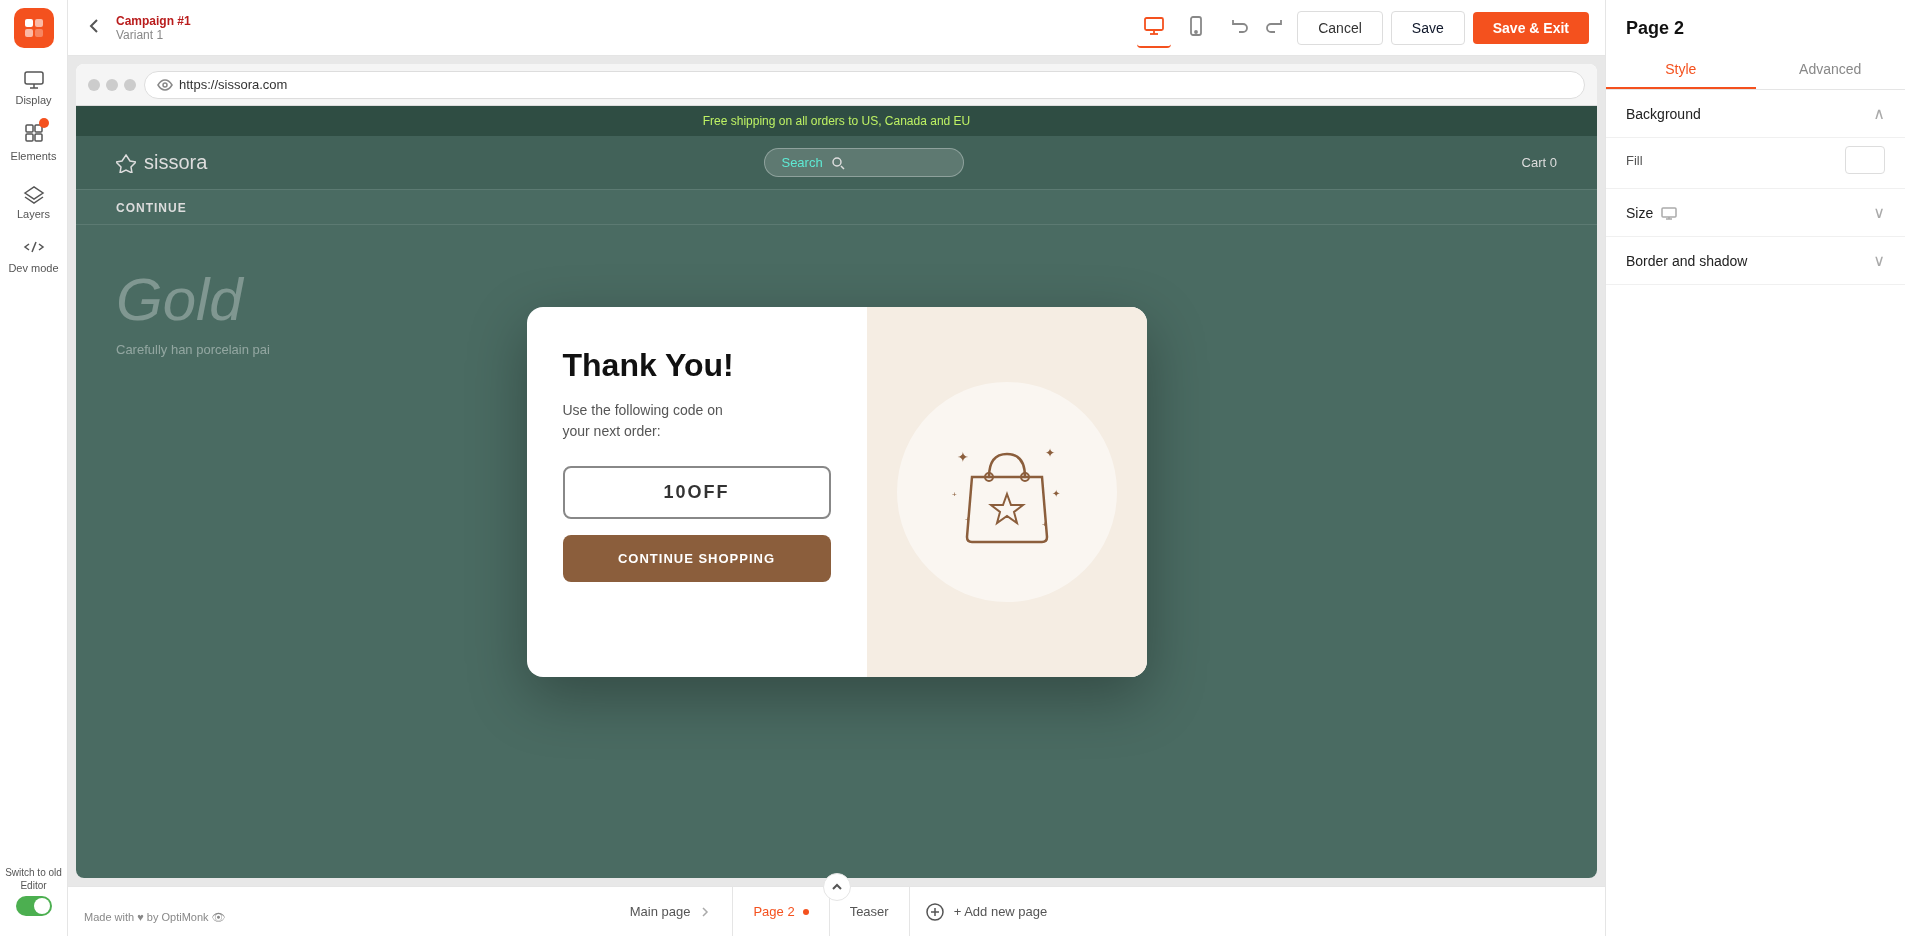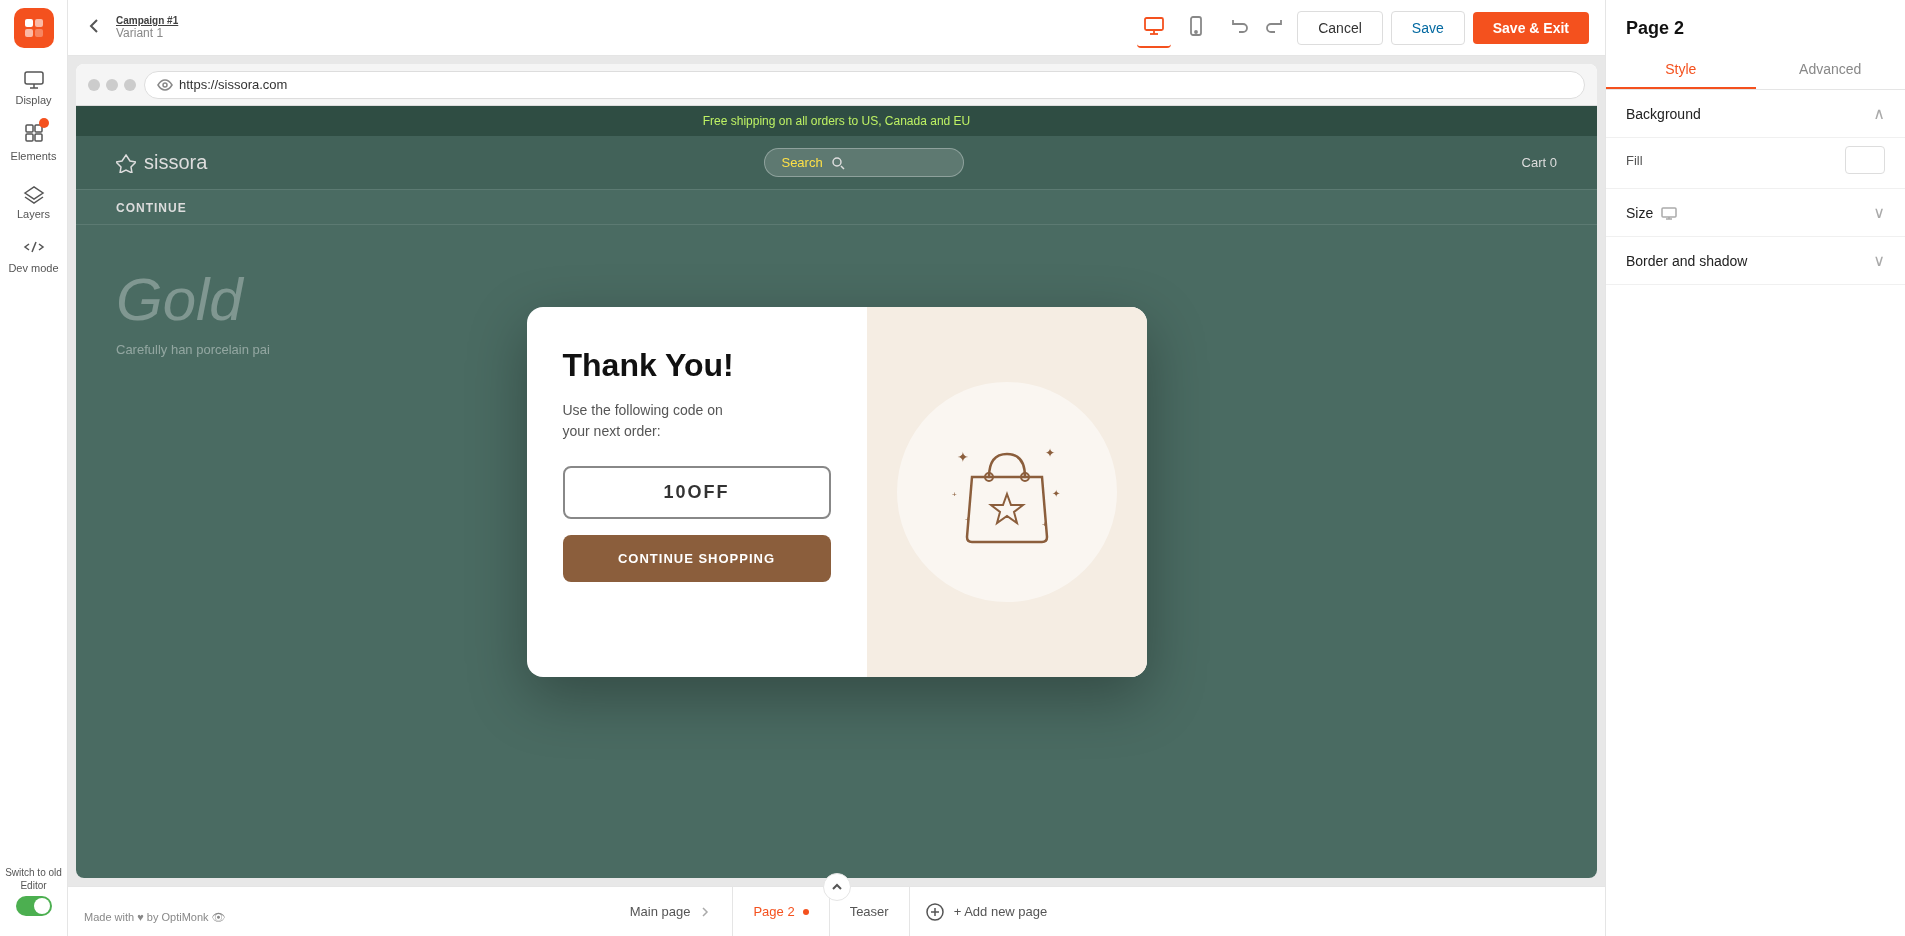--- a/index.html
+++ b/index.html
@@ -63,34 +63,34 @@
       background: #fff;
       border-bottom: 1px solid #e5e5e5;
       display: flex;
       align-items: center;
       padding: 0 16px;
       gap: 12px;
       flex-shrink: 0;
     }
     .back-btn { cursor: pointer; color: #555; }
     .campaign-info { flex: 1; }
-    .campaign-title { font-size: 10px; font-weight: 600; color: #404040; text-decoration: underline; }
+    .campaign-title { font-size: 12px; font-weight: 600; color: #b91c1c; }
     .campaign-variant { font-size: 12px; color: #888; }
     .device-btns { display: flex; gap: 8px; align-items: center; }
     .device-btn { cursor: pointer; padding: 6px; border-radius: 4px; color: #888; }
     .device-btn.active { color: #f4511e; border-bottom: 2px solid #f4511e; }
     .top-bar-actions { display: flex; align-items: center; gap: 8px; margin-left: auto; }
     .undo-btn, .redo-btn { cursor: pointer; color: #888; padding: 4px; }
     .cancel-btn {
       padding: 8px 20px; border: 1px solid #ddd; background: #fff;
       border-radius: 4px; cursor: pointer; font-size: 14px; color: #333;
     }
     .save-btn {
       padding: 8px 20px; border: 1px solid #ddd; background: #fff;
-      border-radius: 4px; cursor: pointer; font-size: 14px; color: #0369a1;
+      border-radius: 4px; cursor: pointer; font-size: 14px; color: #0f172a;
     }
     .save-exit-btn {
       padding: 8px 20px; background: #f4511e; color: #fff;
       border: none; border-radius: 4px; cursor: pointer; font-size: 14px; font-weight: 600;
     }
 
     
     .canvas-area {
       flex: 1;
       background: #e8e8e8;
@@ -154,21 +154,21 @@
       padding: 8px;
     }
     .site-nav {
       display: flex; justify-content: space-between; align-items: center;
       padding: 12px 40px;
       background: rgba(50,80,70,0.3);
     }
     .site-logo { color: #ddd; font-size: 20px; display: flex; align-items: center; gap: 8px; justify-content: space-between; }
     .site-search { 
       background: rgba(255,255,255,0.15); border: 1px solid rgba(255,255,255,0.3);
-      border-radius: 20px; padding: 6px 16px; color: #fde047; font-size: 13px;
+      border-radius: 20px; padding: 6px 16px; color: #5eead4; font-size: 13px;
       display: flex; align-items: flex-end; gap: 8px; width: 200px;
     }
     .site-cart { color: #ddd; font-size: 13px; }
     .site-subnav {
       padding: 8px 40px; border-top: 1px solid rgba(255,255,255,0.1);
       border-bottom: 1px solid rgba(255,255,255,0.1);
     }
     .site-subnav a { color: #ddd; font-size: 12px; margin-right: 24px; text-decoration: none; font-weight: 600; letter-spacing: 1px; }
     .site-hero {
       padding: 40px 40px 20px;

